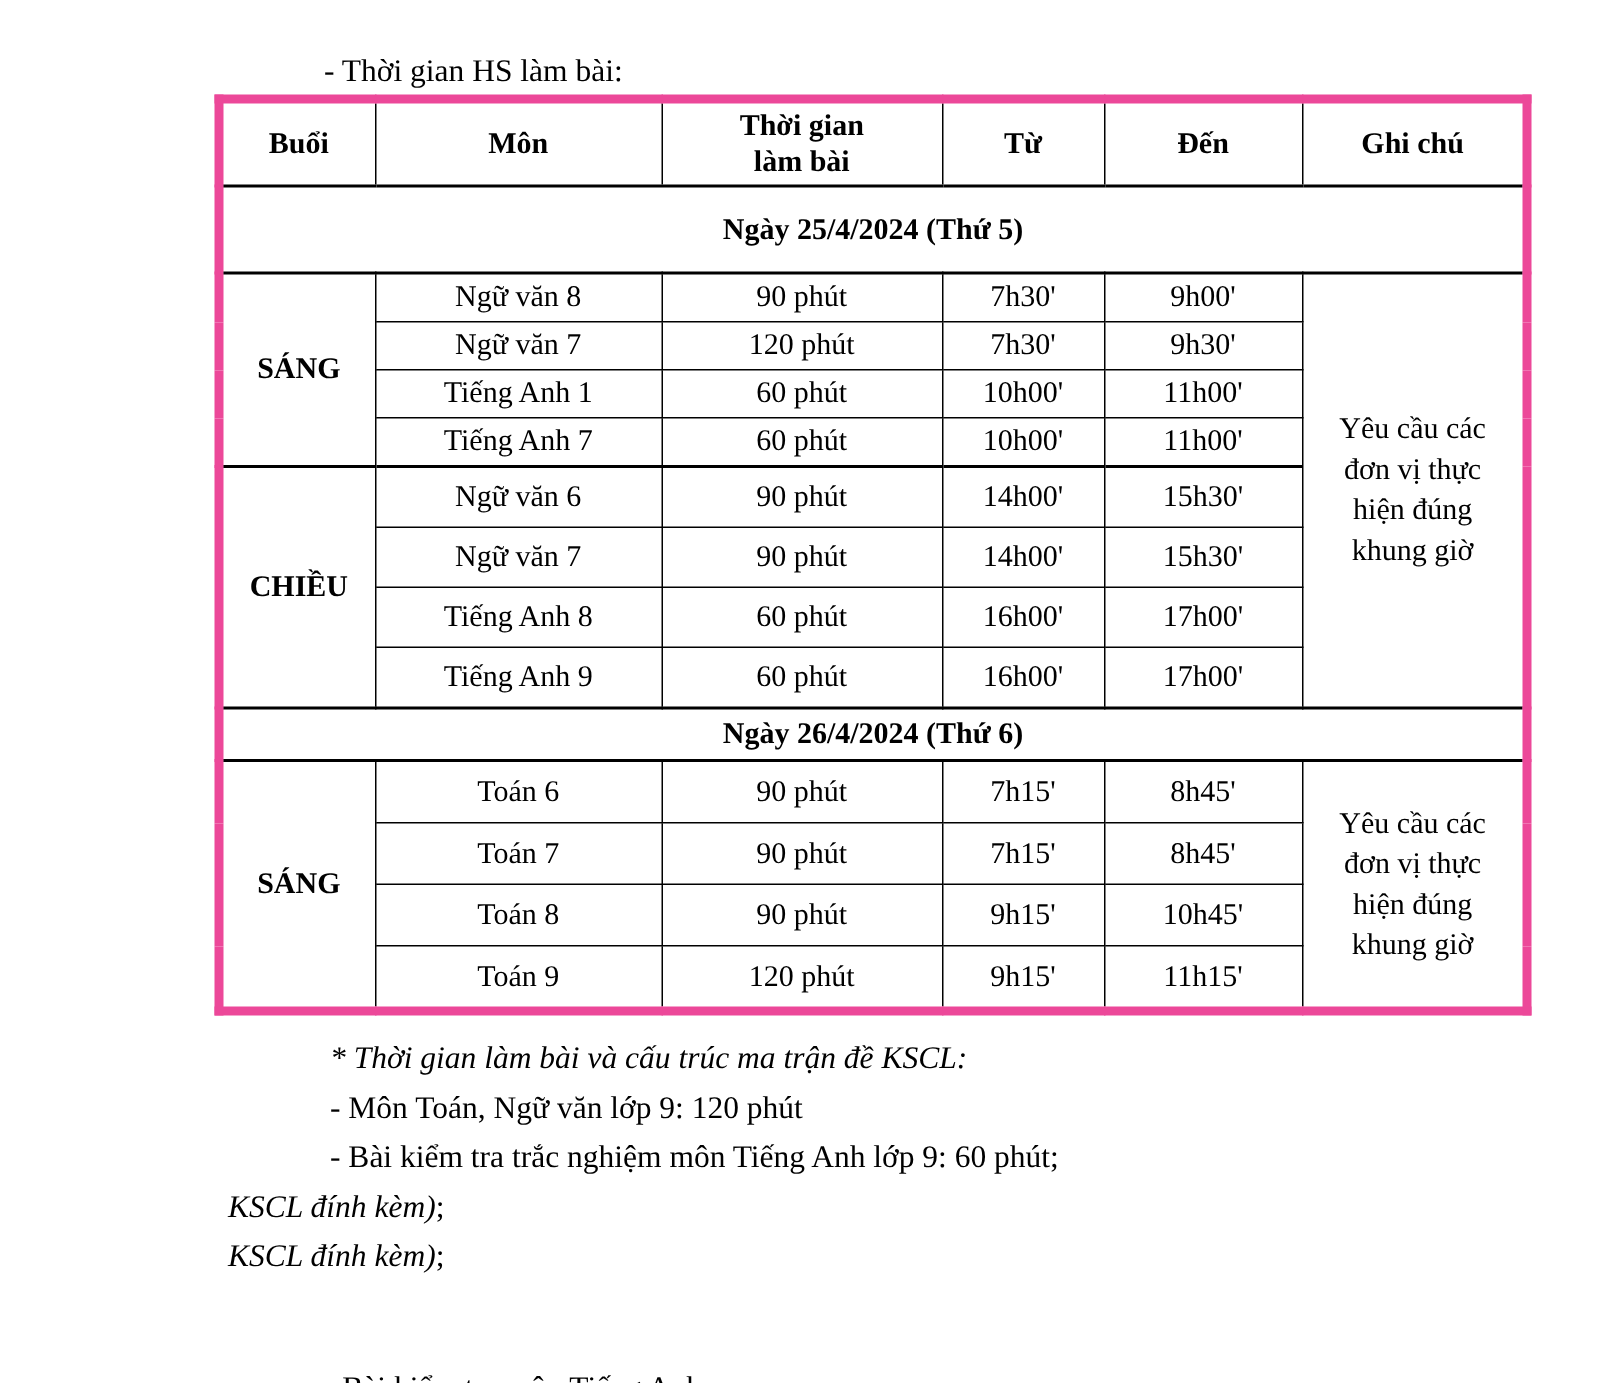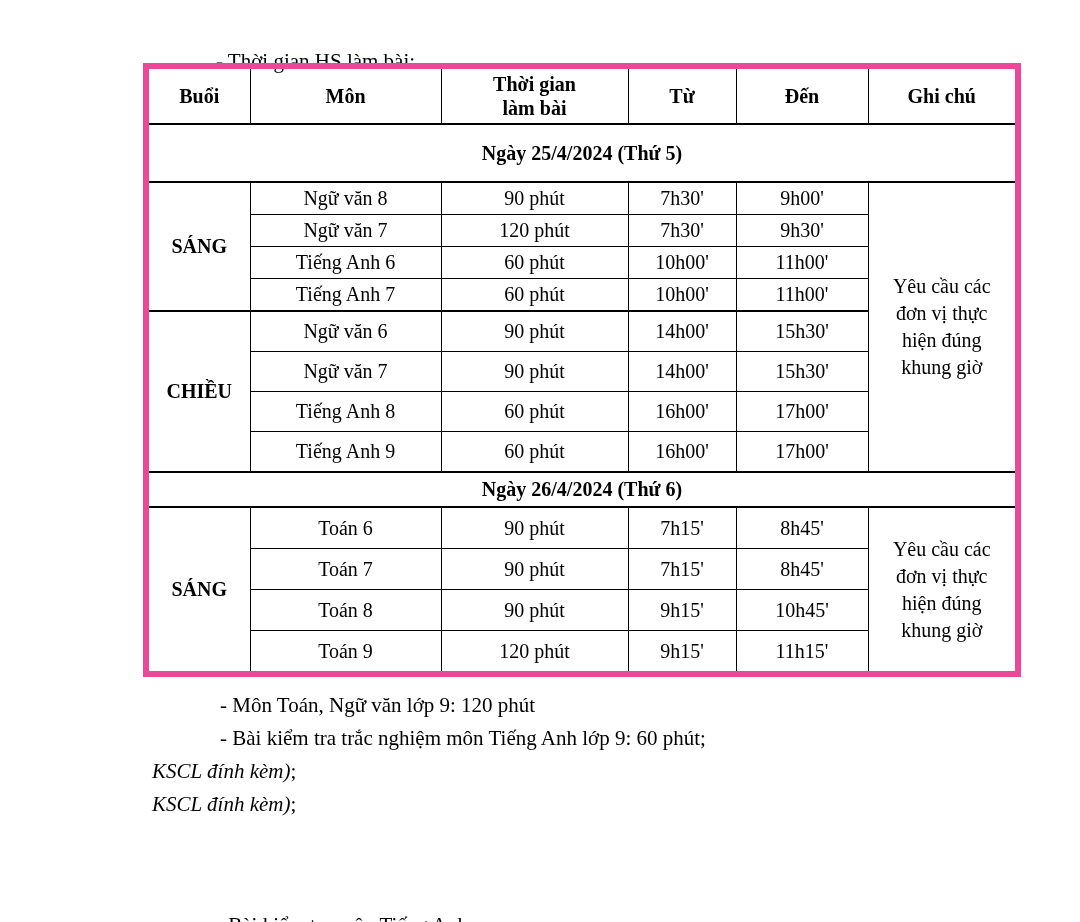--- a/index.html
+++ b/index.html
@@ -8,21 +8,21 @@
     background: #ffffff;
     color: #000000;
     font-family: "Liberation Serif", "DejaVu Serif", serif;
     position: relative;
     overflow: hidden;
   }
   .doc { position: absolute; inset: 0; }
 
   .heading {
     position: absolute;
-    left: 216px; top: 48px;
+    left: 216px; top: 34px;
     font-size: 21px;
     line-height: 26px;
     white-space: nowrap;
   }
 
   table.schedule {
     position: absolute;
     left: 143px; top: 63px;
     border-collapse: collapse;
     table-layout: fixed;
@@ -119,21 +119,21 @@
             <div class="note-wrap">Yêu cầu các đơn vị thực hiện đúng khung giờ</div>
           </td>
       </tr>
       <tr class="rows1">
         <td>Ngữ văn 7</td>
         <td>120 phút</td>
         <td>7h30'</td>
         <td>9h30'</td>
       </tr>
       <tr class="rows1">
-        <td>Tiếng Anh 6</td>
+        <td>Tiếng Anh 1</td>
         <td>60 phút</td>
         <td>10h00'</td>
         <td>11h00'</td>
       </tr>
       <tr class="rows1">
         <td>Tiếng Anh 7</td>
         <td>60 phút</td>
         <td>10h00'</td>
         <td>11h00'</td>
       </tr>
@@ -193,20 +193,21 @@
       <tr class="rows3">
         <td>Toán 9</td>
         <td>120 phút</td>
         <td>9h15'</td>
         <td>11h15'</td>
       </tr>
     </tbody>
   </table>
 
   <div class="footnotes">
+    <div class="fn-line it">* Thời gian làm bài và cấu trúc ma trận đề KSCL:</div>
     <div class="fn-line">- Môn Toán, Ngữ văn lớp 9: 120 phút</div>
     <div class="fn-line">- Bài kiểm tra trắc nghiệm môn Tiếng Anh lớp 9: 60 phút;</div>
     <div class="fn-line fn-wrap"><span class="it">KSCL đính kèm)</span><span>;</span></div>
     <div class="fn-line fn-wrap"><span class="it">KSCL đính kèm)</span><span>;</span></div>
   </div>
 
   <div class="cutoff-line">- Bài kiểm tra môn Tiếng Anh</div>
 
 </div>
 

